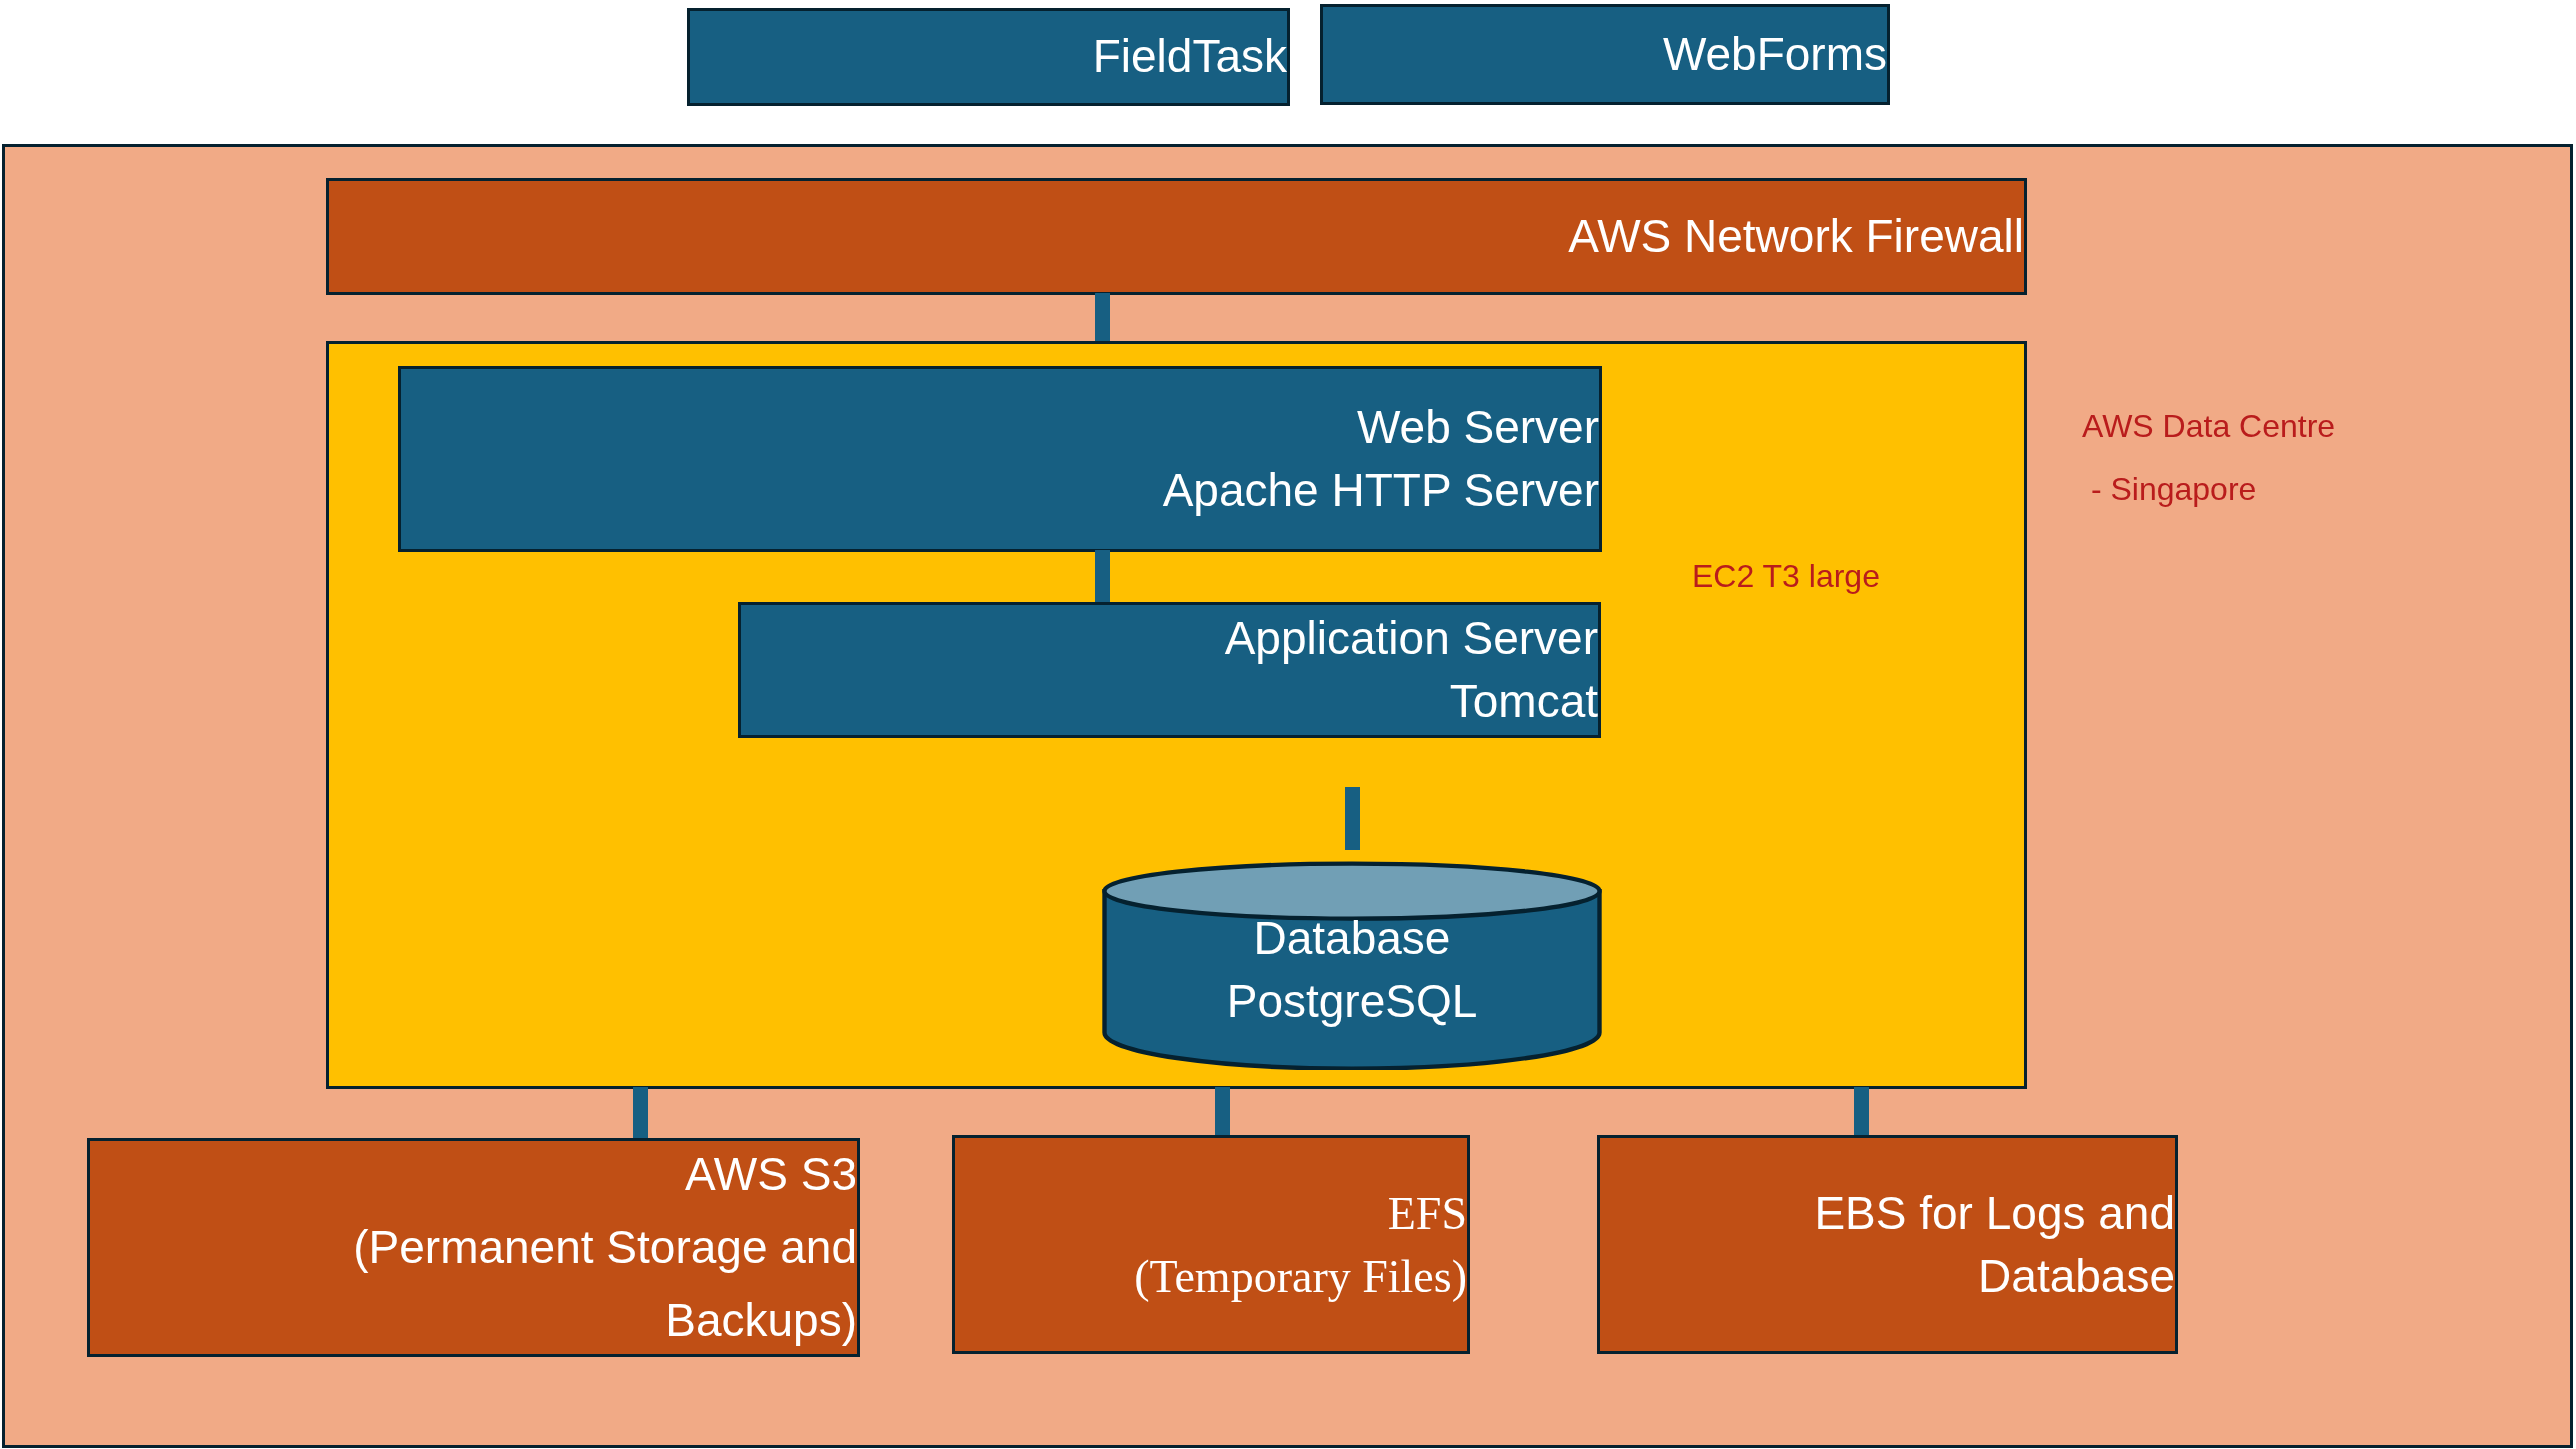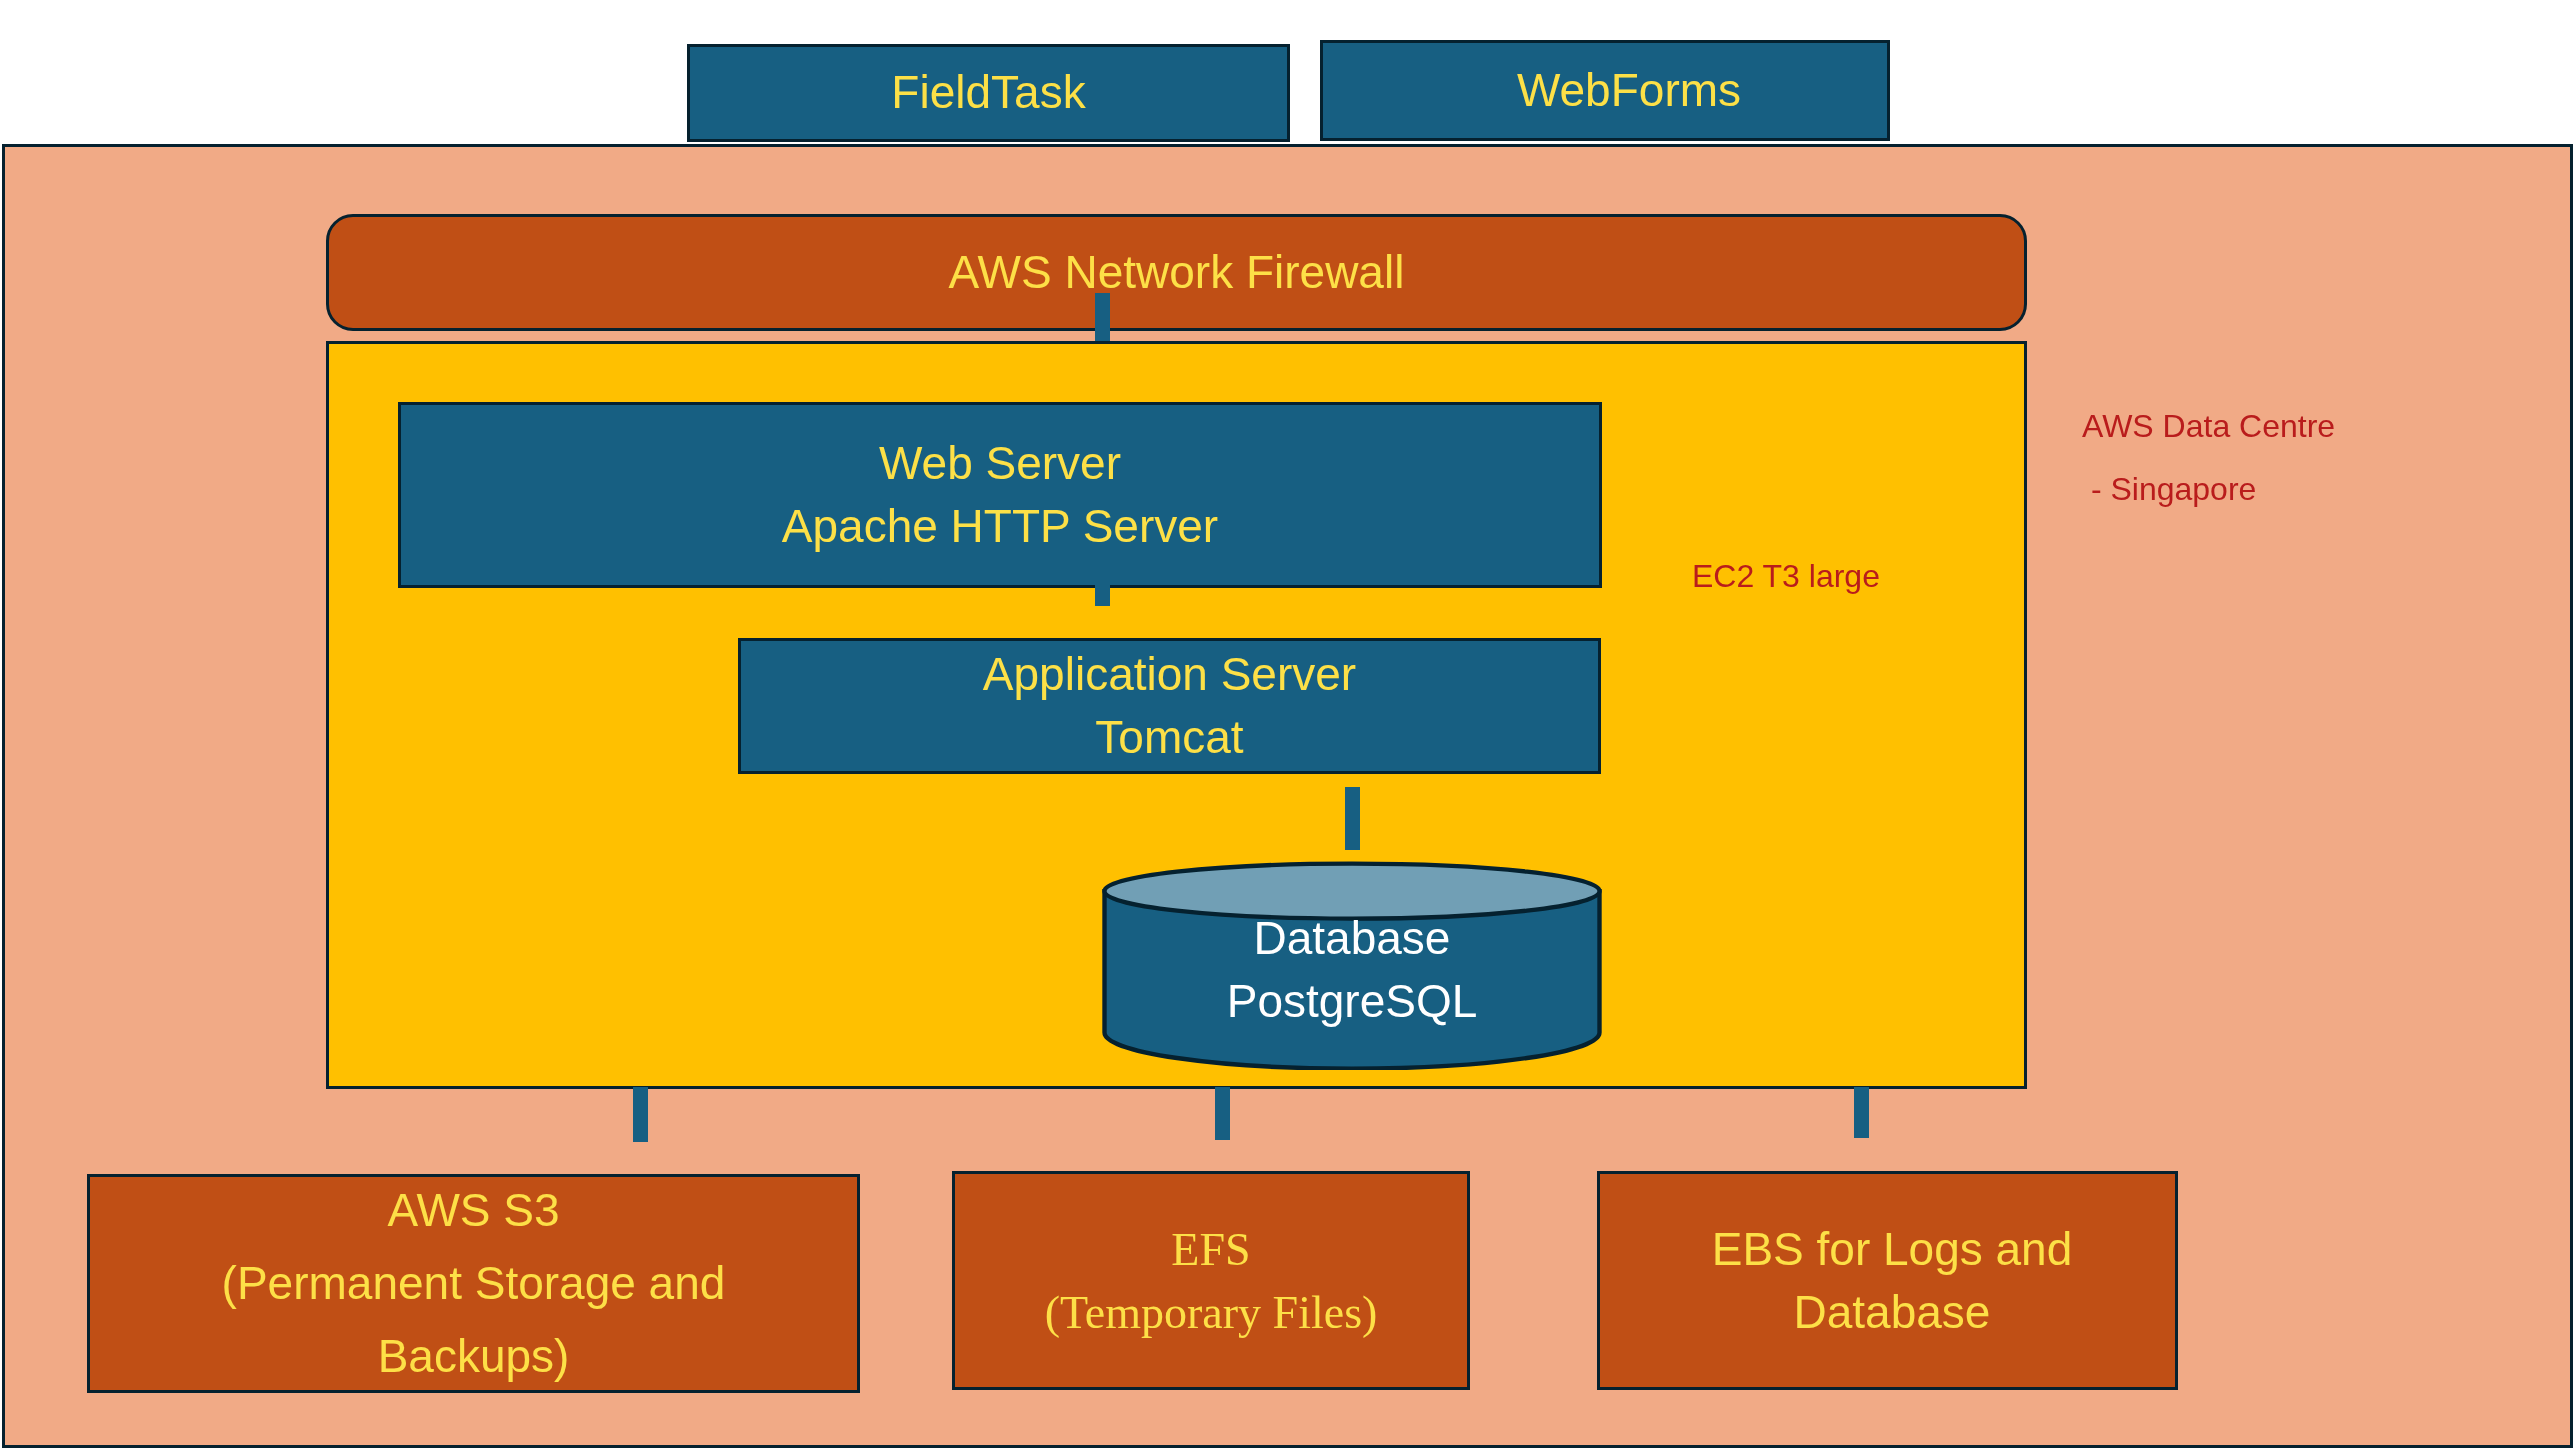--- a/index.html
+++ b/index.html
@@ -1,20 +1,20 @@
 <!DOCTYPE html>
 <html style="font-size:10px"><head>
 <meta charset="utf-8">
 <style>
   html, body { margin:0; padding:0; background:#ffffff; }
   body { width:2576px; height:1450px; position:relative; overflow:hidden;
          font-family:"Liberation Sans", "DejaVu Sans", sans-serif; }
   .box { position:absolute; box-sizing:border-box; border:3.8px solid #05212f;
-         display:flex; flex-direction:column; align-items:center; justify-content:center;
-         text-align:center; color:#fde047; font-size:46px; line-height:63px;margin-top:36px; }
+         display:flex; flex-direction:column; align-items:flex-end; justify-content:center;
+         text-align:center; color:#ffffff; font-size:46px; line-height:63px; }
   .blue { background:#175f82; }
   .rust { background:#c04f15; }
   .outer { position:absolute; left:1.9px; top:144px; width:2571px; height:1304px;
            background:#f1aa86; border:3.8px solid #05212f; box-sizing:border-box; }
   .ec2 { position:absolute; left:326px; top:341px; width:1701px; height:748px;
          background:#ffc000; border:3.8px solid #05212f; box-sizing:border-box; }
   .conn { position:absolute; width:15px; background:#175f82; }
   .label { position:absolute; color:#b91c1c; font-size:32px; line-height:63px; }
   .db { position:absolute; left:1102px; top:841px; width:500px; height:229px; }
   .db-text { position:absolute; left:1102px; top:907px; width:500px; text-align:center;
@@ -29,21 +29,21 @@
 <div class="box blue" style="left:1320px; top:3.8px; width:570px; height:101px;padding-left:48px;">
   <span>WebForms</span>
 </div>
 
 <div class="outer"></div>
 <div class="label" style="left:2082px; top:395px;">
   <div>AWS Data Centre</div>
   <div style="white-space:pre;"> - Singapore</div>
 </div>
 
-<div class="box rust" style="left:326px; top:178px; width:1701px; height:117px;border-radius:27px;">
+<div class="box rust" style="left:326px; top:178px; width:1701px; height:117px;">
   <span>AWS Network Firewall</span>
 </div>
 
 <div class="conn" style="left:1095px; top:293px; height:76px;"></div>
 
 <div class="ec2"></div>
 <div class="label" style="left:1692px; top:545px;">EC2 T3 large</div>
 
 <div class="box blue" style="left:398px; top:366px; width:1204px; height:186px;">
   <div>Web Server</div>

